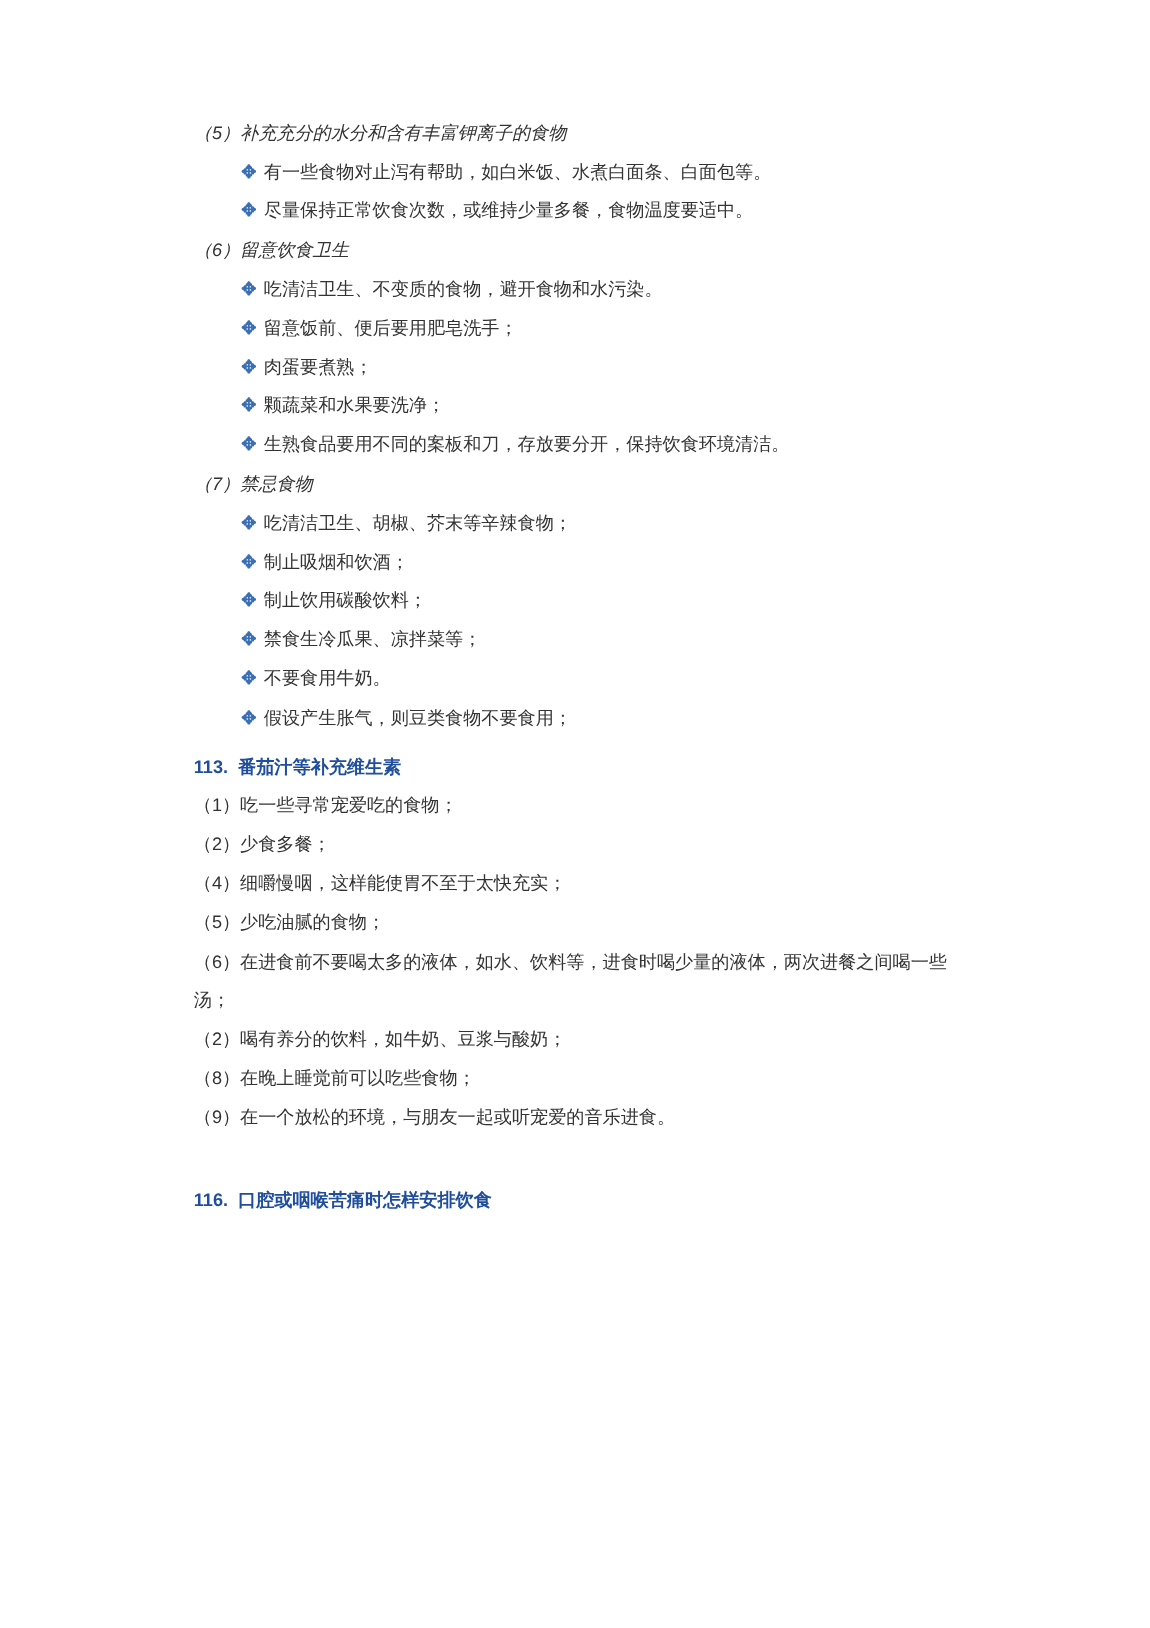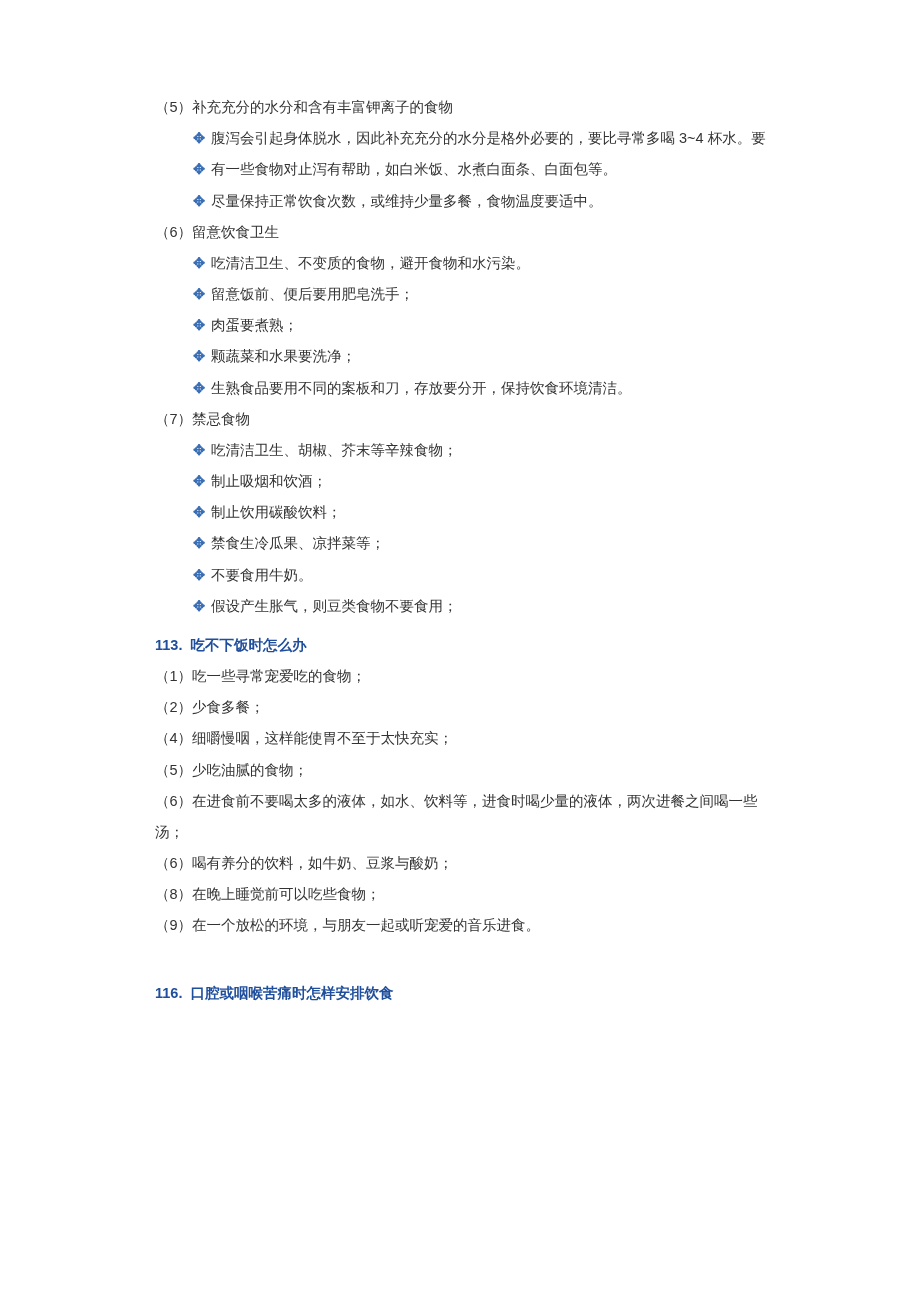--- a/index.html
+++ b/index.html
@@ -23,20 +23,21 @@
   }
   .bullet-mark {
     color: #3a6fb5;
     font-weight: bold;
     display: inline-block;
     width: 18px;
     text-indent: 0;
   }
   .num-section {
     padding-left: 0;
+    font-style: italic;
   }
   .ord-line {
     padding-left: 0;
   }
   .heading {
     color: #1f4e9c;
     font-weight: bold;
     margin-top: 8px;
   }
   .heading .hnum {
@@ -47,49 +48,48 @@
   }
 </style>
 </head>
 <body>
 
 <div class="page">
 
 
   <div id="sections">
       <div class="num-section">（5）补充充分的水分和含有丰富钾离子的食物</div>
-      <div class="bullet-line"><span class="bullet-mark">✥</span><span>腹泻会引起身体脱水，因此补充充分的水分是格外必要的，要比寻常多喝 3~4 杯水。要</span></div>
       <div class="bullet-line"><span class="bullet-mark">✥</span><span>有一些食物对止泻有帮助，如白米饭、水煮白面条、白面包等。</span></div>
       <div class="bullet-line"><span class="bullet-mark">✥</span><span>尽量保持正常饮食次数，或维持少量多餐，食物温度要适中。</span></div>
       <div class="num-section">（6）留意饮食卫生</div>
       <div class="bullet-line"><span class="bullet-mark">✥</span><span>吃清洁卫生、不变质的食物，避开食物和水污染。</span></div>
       <div class="bullet-line"><span class="bullet-mark">✥</span><span>留意饭前、便后要用肥皂洗手；</span></div>
       <div class="bullet-line"><span class="bullet-mark">✥</span><span>肉蛋要煮熟；</span></div>
       <div class="bullet-line"><span class="bullet-mark">✥</span><span>颗蔬菜和水果要洗净；</span></div>
       <div class="bullet-line"><span class="bullet-mark">✥</span><span>生熟食品要用不同的案板和刀，存放要分开，保持饮食环境清洁。</span></div>
       <div class="num-section">（7）禁忌食物</div>
       <div class="bullet-line"><span class="bullet-mark">✥</span><span>吃清洁卫生、胡椒、芥末等辛辣食物；</span></div>
       <div class="bullet-line"><span class="bullet-mark">✥</span><span>制止吸烟和饮酒；</span></div>
       <div class="bullet-line"><span class="bullet-mark">✥</span><span>制止饮用碳酸饮料；</span></div>
       <div class="bullet-line"><span class="bullet-mark">✥</span><span>禁食生冷瓜果、凉拌菜等；</span></div>
       <div class="bullet-line"><span class="bullet-mark">✥</span><span>不要食用牛奶。</span></div>
       <div class="bullet-line"><span class="bullet-mark">✥</span><span>假设产生胀气，则豆类食物不要食用；</span></div>
     </div>
 
   <div class="heading">
-    <span class="hnum">113.</span><span>吃不下饭时怎么办</span>
+    <span class="hnum">113.</span><span>番茄汁等补充维生素</span>
   </div>
 
   <div id="ord-list">
       <div class="ord-line">（1）吃一些寻常宠爱吃的食物；</div>
       <div class="ord-line">（2）少食多餐；</div>
       <div class="ord-line">（4）细嚼慢咽，这样能使胃不至于太快充实；</div>
       <div class="ord-line">（5）少吃油腻的食物；</div>
       <div class="ord-line">（6）在进食前不要喝太多的液体，如水、饮料等，进食时喝少量的液体，两次进餐之间喝一些汤；</div>
-      <div class="ord-line">（6）喝有养分的饮料，如牛奶、豆浆与酸奶；</div>
+      <div class="ord-line">（2）喝有养分的饮料，如牛奶、豆浆与酸奶；</div>
       <div class="ord-line">（8）在晚上睡觉前可以吃些食物；</div>
       <div class="ord-line">（9）在一个放松的环境，与朋友一起或听宠爱的音乐进食。</div>
     </div>
 
   <div class="spacer"></div>
 
   <div class="heading">
     <span class="hnum">116.</span><span>口腔或咽喉苦痛时怎样安排饮食</span>
   </div>
 

